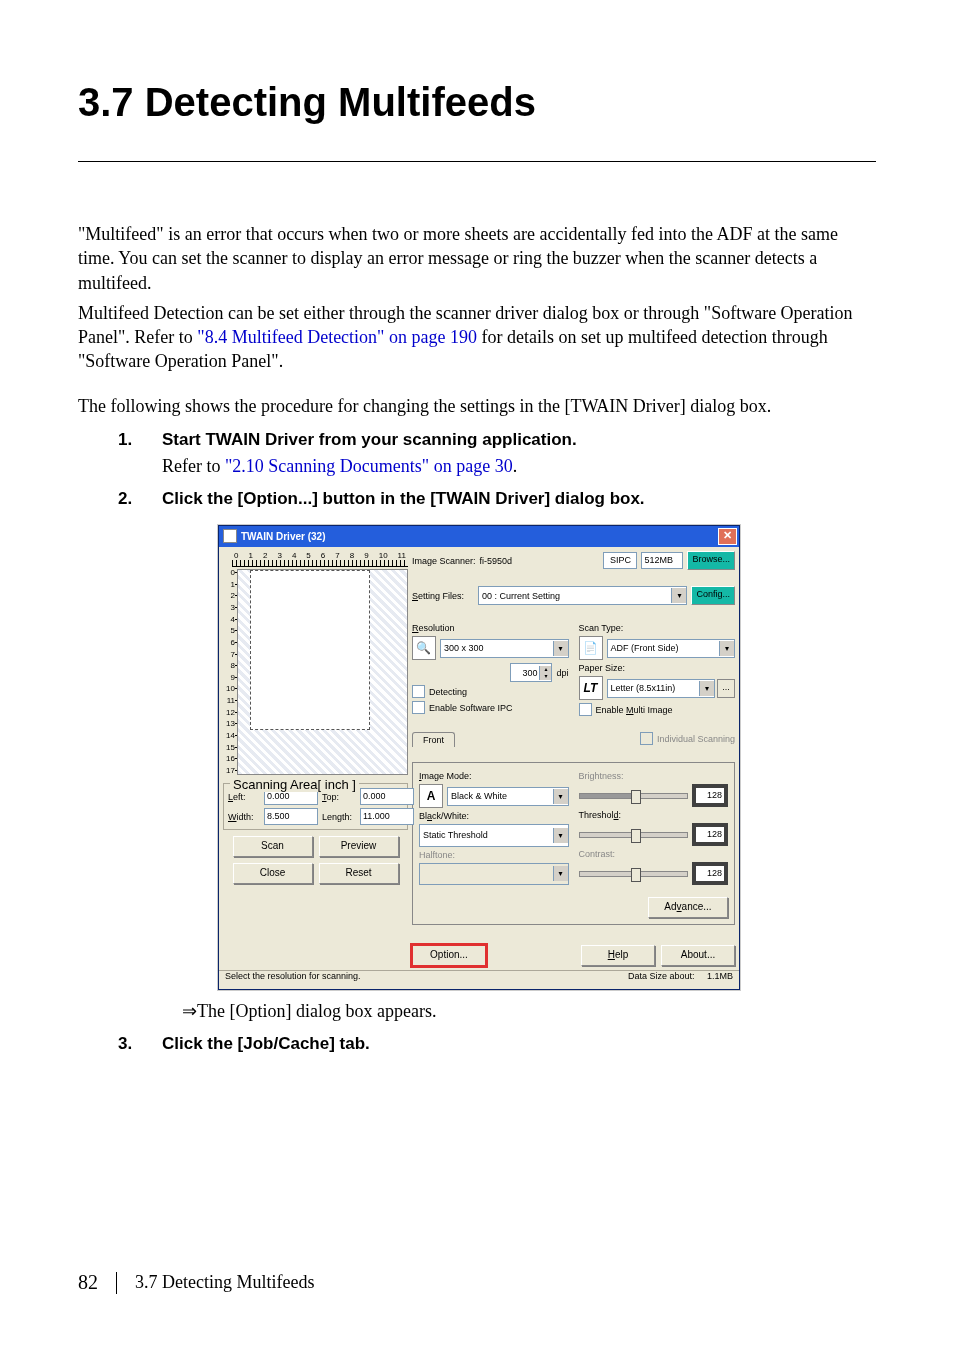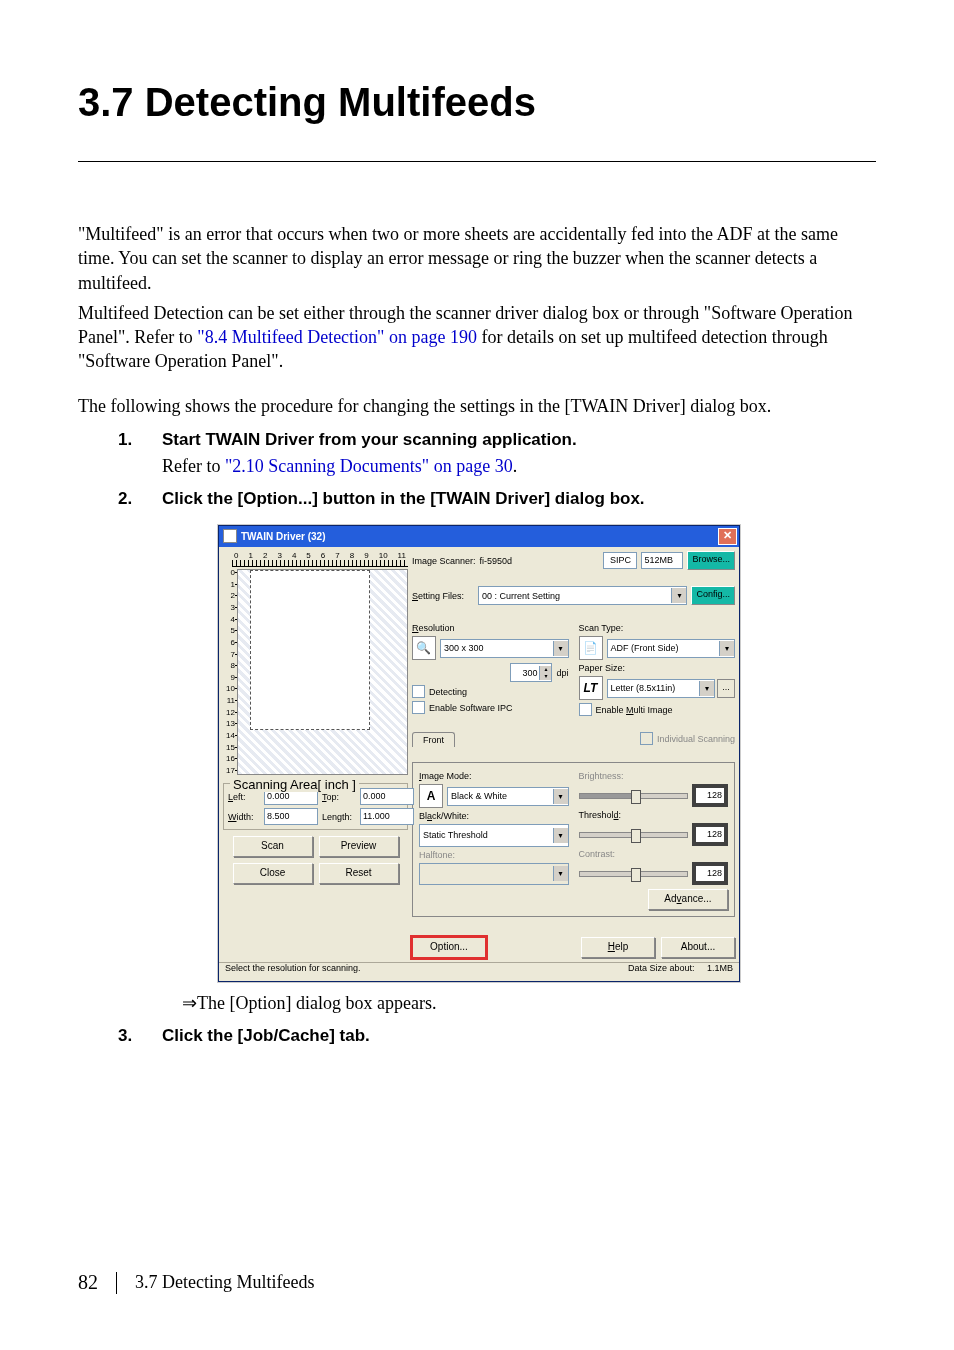--- a/index.html
+++ b/index.html
@@ -508,21 +508,21 @@
                   </div>
                   <div class="sublabel disabled-text">Contrast:</div>
                   <div class="slider-row">
                     <div class="slider">
                       <div class="thumb" style="left:48%"></div>
                     </div>
                     <div class="valbox">128</div>
                   </div>
                 </div>
               </div>
-              <div style="text-align:right;margin-top:4px">
+              <div style="text-align:right;margin-top:12px">
                 <div class="btn" style="display:inline-block">Ad<u>v</u>ance...</div>
               </div>
             </div>
 
             <div class="bottom-row">
               <div class="btn option-highlight">Option...</div>
               <div style="display:flex;gap:6px">
                 <div class="btn"><u>H</u>elp</div>
                 <div class="btn">About...</div>
               </div>

